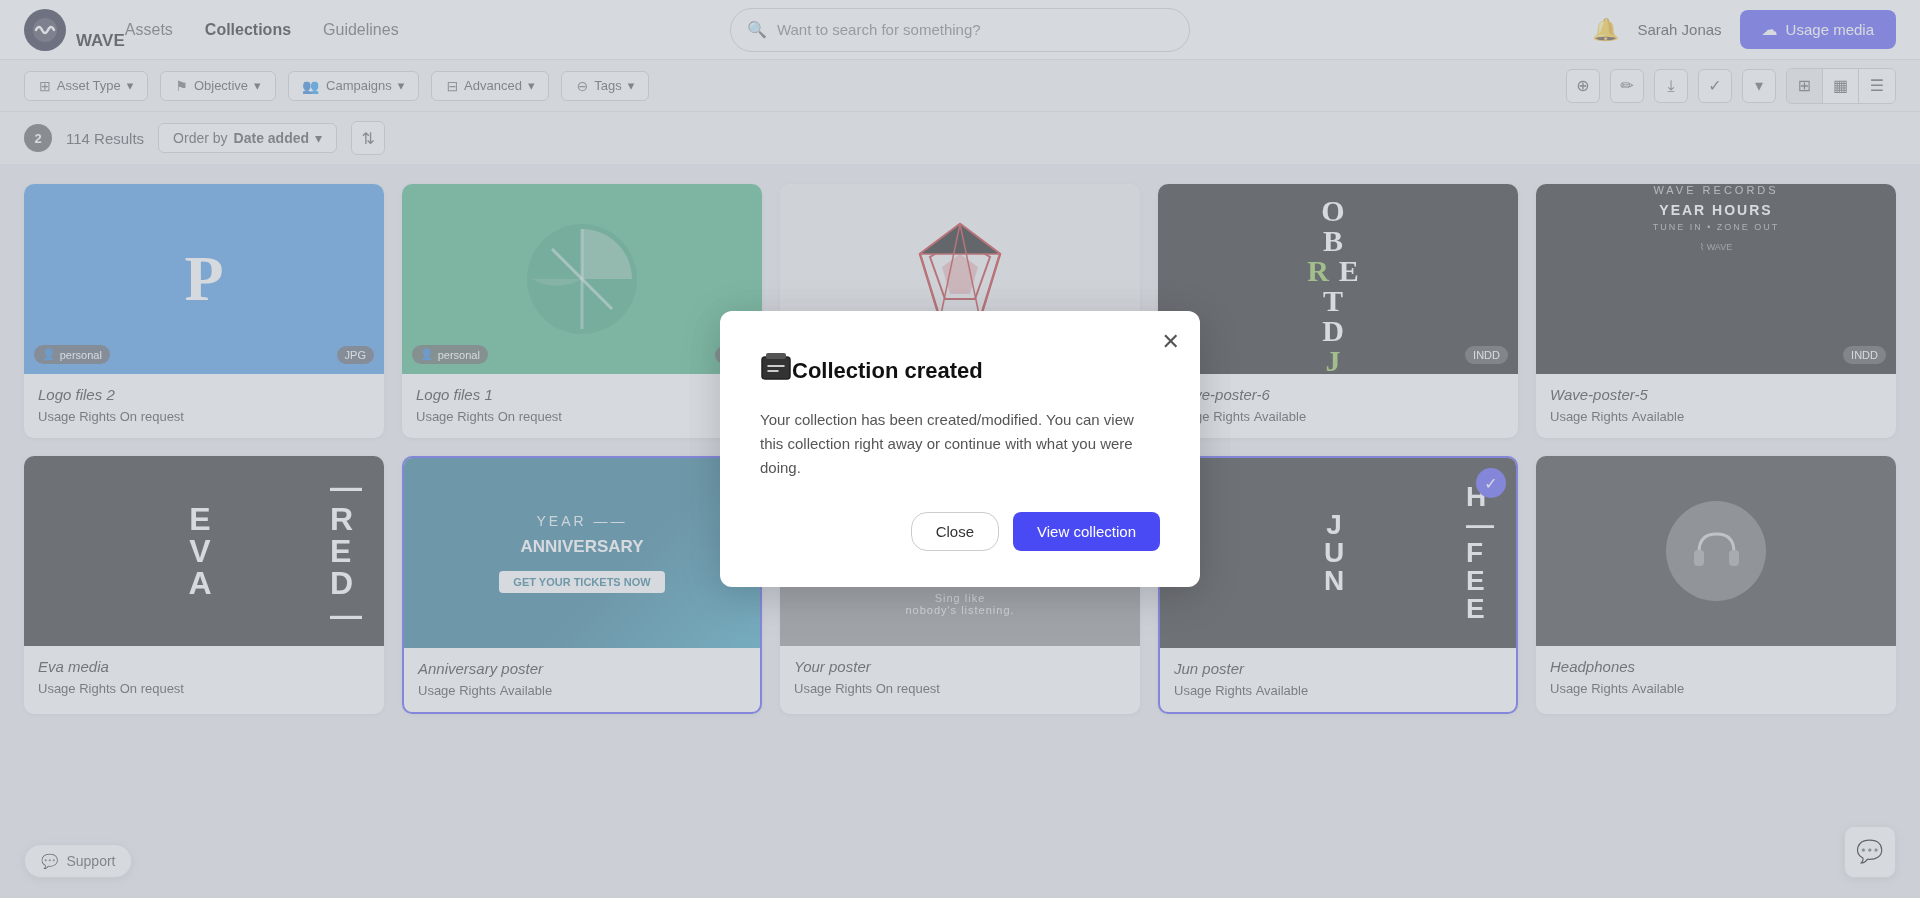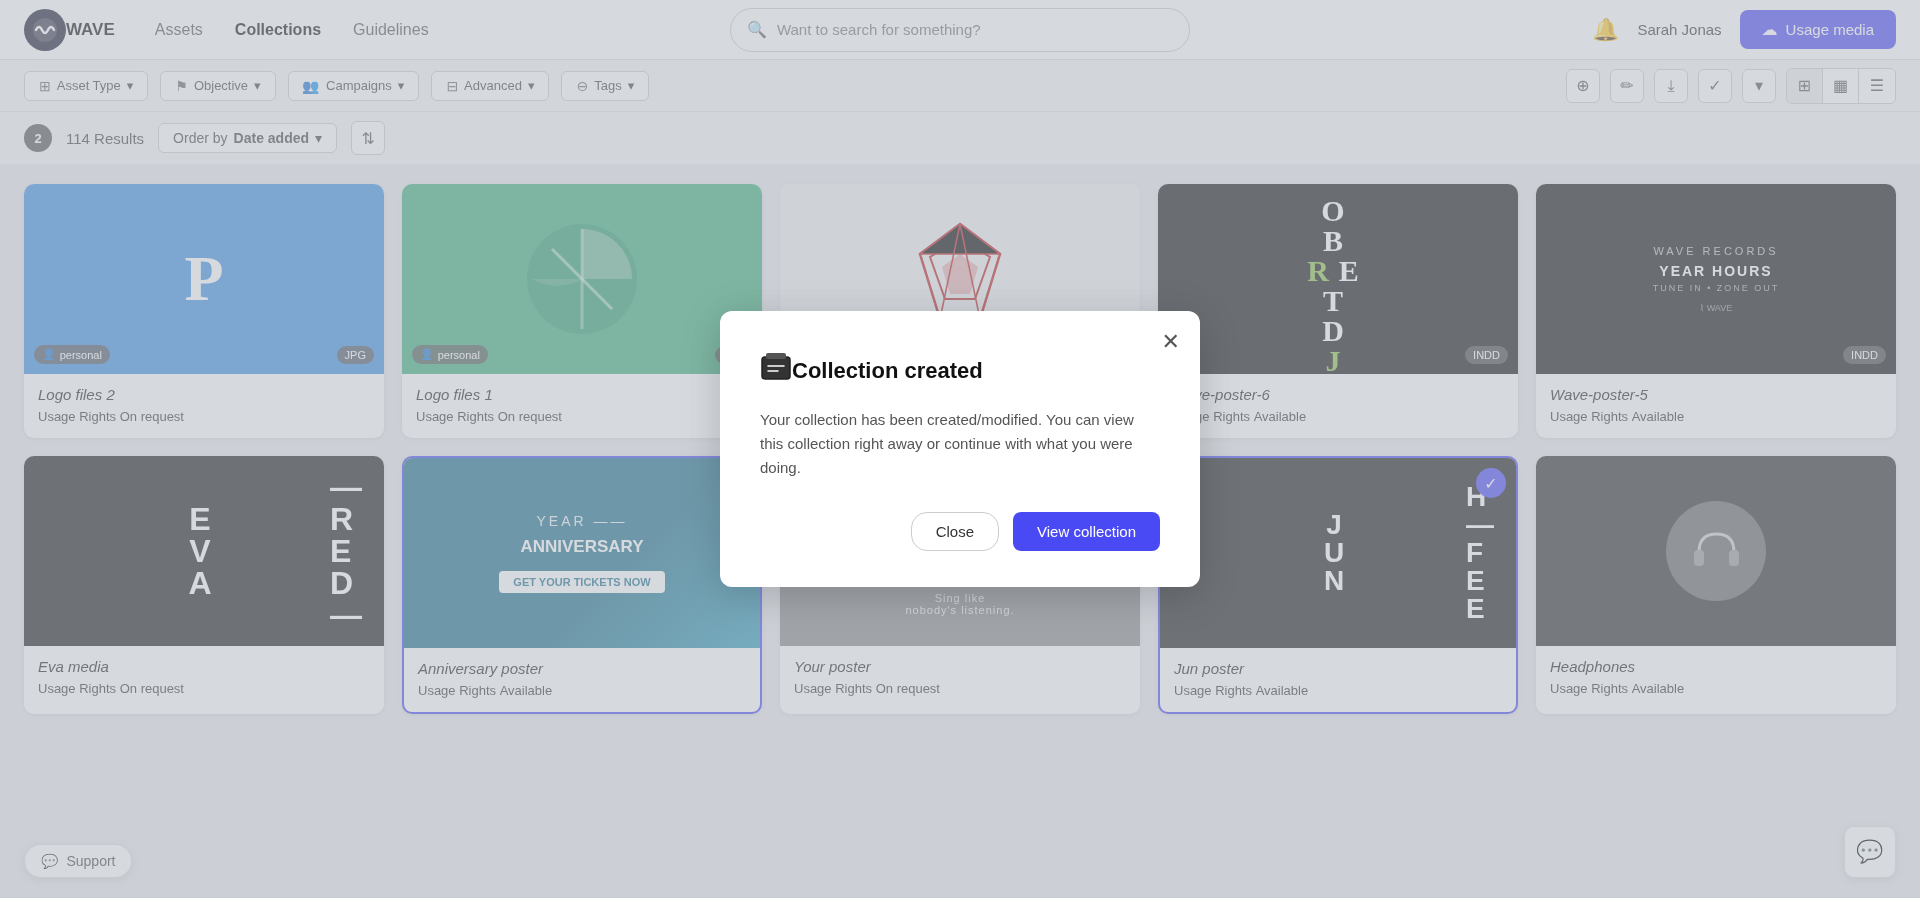--- a/index.html
+++ b/index.html
@@ -4,21 +4,21 @@
   <style>
     * { box-sizing: border-box; margin: 0; padding: 0; }
     body { font-family: -apple-system, BlinkMacSystemFont, 'Segoe UI', sans-serif; background: #e8eaed; width: 1920px; height: 898px; overflow: hidden; position: relative; }
 
     
     .topnav {
       position: fixed; top: 0; left: 0; right: 0; height: 60px;
       background: #fff; display: flex; align-items: center; padding: 0 24px;
       z-index: 100; border-bottom: 1px solid #e0e0e0;
     }
-    .logo-area { display: flex; align-items: center; margin-right: 40px; }
+    .logo-area { display: flex; align-items: flex-end; gap: 10px; }
     .logo-icon { width: 42px; height: 42px; background: #1a1a2e; border-radius: 50%; display: flex; align-items: center; justify-content: center; color: #fff; font-size: 18px; font-weight: bold; }
     .nav-links { display: flex; gap: 32px; align-items: center; }
     .nav-link { color: #555; font-size: 16px; cursor: pointer; text-decoration: none; }
     .nav-link.active { color: #111; font-weight: 600; }
     .spacer { flex: 1; }
     .search-bar {
       position: absolute; left: 50%; transform: translateX(-50%);
       width: 460px; height: 44px; border: 1.5px solid #ccc; border-radius: 24px;
       display: flex; align-items: center; padding: 0 16px; gap: 10px; background: #fff;
     }
@@ -355,21 +355,21 @@
     <div class="asset-info">
       <div class="asset-title">Wave-poster-6</div>
       <div class="asset-rights">
         <span>Usage Rights</span>
         <span class="available" style="color:#2a7a2a;font-weight:500;"> <span>Available</span></span>
       </div>
     </div>
   </div>
 
   <div class="asset-card">
-    <div class="asset-thumb" style="background:#111; display:flex; align-items:center; justify-content:center;">
+    <div class="asset-thumb" style="background:#111; display:flex; align-items:flex-start; justify-content:center;">
       <div style="color:#fff; text-align:center;">
         <div style="font-size:11px; letter-spacing:3px; opacity:0.7; margin-bottom:6px;">WAVE RECORDS</div>
         <div style="font-size:14px; font-weight:700; letter-spacing:2px;">YEAR HOURS</div>
         <div style="font-size:9px; letter-spacing:2px; opacity:0.6; margin-top:4px;">TUNE IN • ZONE OUT</div>
         <div style="margin-top:10px; font-size:9px; opacity:0.5;">⌇ WAVE</div>
       </div>
       <div class="thumb-badge-right" style="bottom:10px;right:10px;">INDD</div>
     </div>
     <div class="asset-info">
       <div class="asset-title">Wave-poster-5</div>

